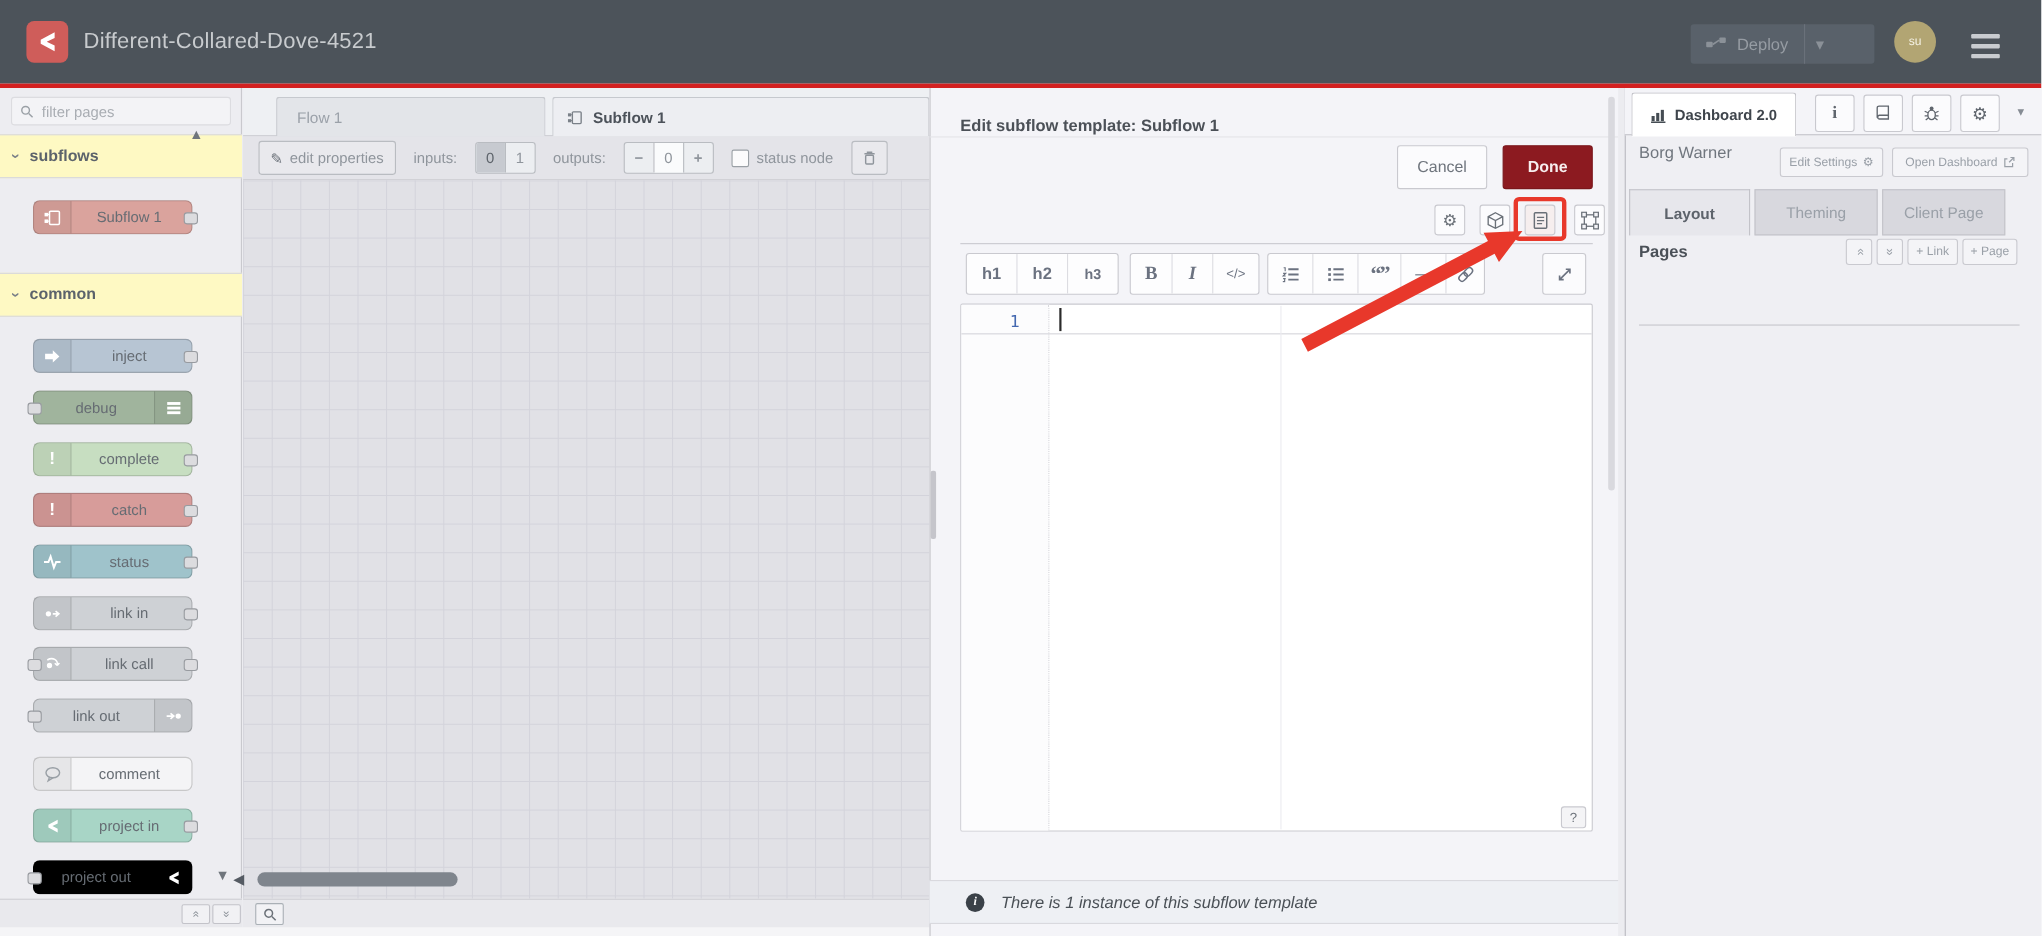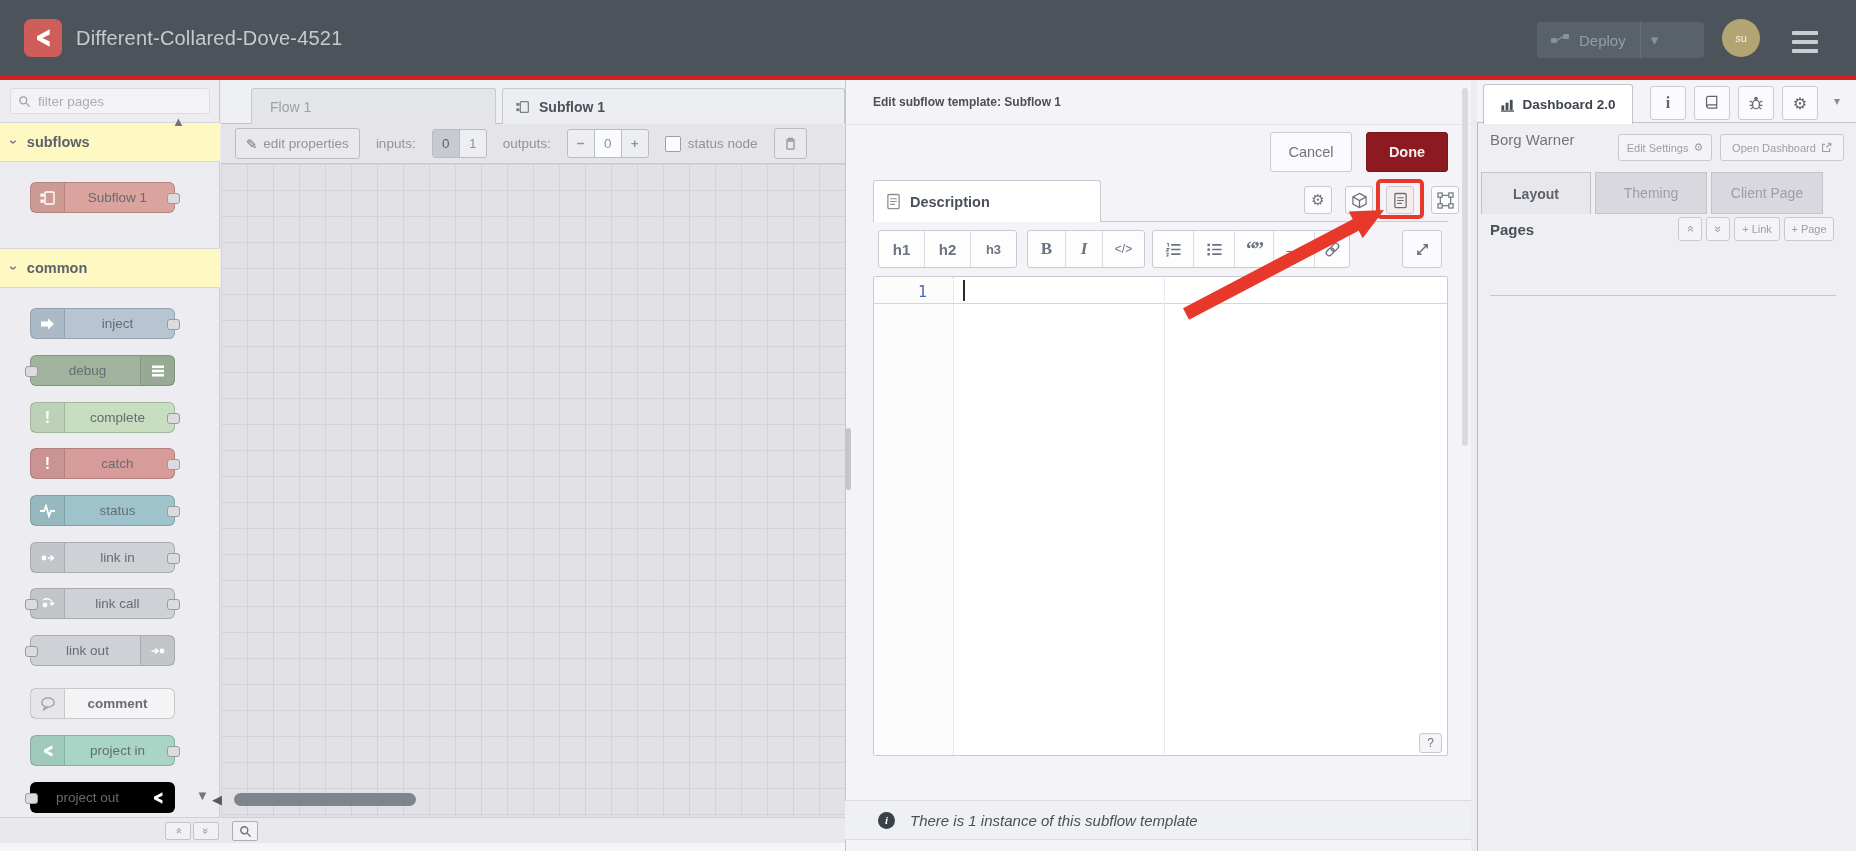--- a/index.html
+++ b/index.html
@@ -52,22 +52,22 @@
   .seg{display:flex;border:1px solid #b9bcc1;border-radius:3px;overflow:hidden;height:27px;}
   .seg span{width:26px;display:flex;align-items:center;justify-content:center;}
   #grid{left:221px;top:164px;width:624px;height:653px;background-color:#e1e1e6;
         background-image:linear-gradient(#d3d3db 1px,transparent 1px),
                          linear-gradient(90deg,#d3d3db 1px,transparent 1px);
         background-size:26px 26px;}
   #ws-footer{left:221px;top:817px;width:624px;height:26px;background:#e9e9ed;border-top:1px solid #cfcfd4;}
   #bottom-strip{left:0;top:843px;width:845px;height:8px;background:#f5f5f7;}
   
   #tray{left:845px;top:80px;width:626px;height:771px;background:#f4f4f8;border-left:1px solid #c3c3c9;}
-  #tray-title{left:873px;top:80px;height:44px;display:flex;align-items:center;
-              font-weight:bold;font-size:12px;color:#4b5057;}
+  #tray-title{left:873px;top:92px;height:44px;display:flex;align-items:center;
+              font-weight:bold;font-size:15px;color:#4b5057;}
   .btn{border:1px solid #c9c9cf;background:#fbfbfd;border-radius:3px;display:flex;
        align-items:center;justify-content:center;color:#6e747c;}
   #done-btn{background:#8c1a20;border:1px solid #7a161b;color:#f7eeee;font-weight:bold;}
   #desc-tab{left:873px;top:180px;width:228px;height:42px;background:#fff;border:1px solid #c9c9cf;
             border-bottom:none;border-radius:3px 3px 0 0;display:flex;align-items:center;
             padding-left:12px;gap:9px;font-weight:bold;font-size:14.5px;color:#4b5158;}
   .tray-ibtn{top:186px;width:28px;height:28px;}
   .md-group{top:230px;height:38px;display:flex;border:1px solid #c9c9cf;border-radius:3px;
             background:#fdfdfe;overflow:hidden;}
   .md-btn{height:100%;display:flex;align-items:center;justify-content:center;
@@ -237,21 +237,21 @@
     <span class="nicon r">
         <svg width="16" height="16" viewBox="0 0 16 16">
           <circle cx="12" cy="8" r="2.4" fill="#fff"></circle>
           <path d="M1.5 8 h6 M5 5.5 L8 8 L5 10.5" stroke="#fff" stroke-width="1.5" fill="none"></path>
         </svg>
       </span>
     <span class="nlabel r">link out</span>
     <span class="port pl"></span>
   </div>
 
-  <div class="abs node" style="top: 688px; background-color: rgb(244, 244, 246); font-weight: bold;">
+  <div class="abs node" style="top: 688px; background-color: rgb(244, 244, 246);">
     <span class="nicon l">
         <svg width="18" height="17" viewBox="0 0 18 17">
           <ellipse cx="9" cy="7.5" rx="6.2" ry="4.6" stroke="#9aa0a6" stroke-width="1.3" fill="none"></ellipse>
           <path d="M6 11.5 L4.8 14.8 L9.4 12" stroke="#9aa0a6" stroke-width="1.3" fill="none"></path>
         </svg>
       </span>
     <span class="nlabel l">comment</span>
   </div>
 
   <div class="abs node" style="top: 735px; background-color: rgb(168, 213, 198);">
@@ -347,29 +347,20 @@
 
   <div id="tray" class="abs"></div>
   <div class="abs" style="left:846px;top:428px;width:5px;height:62px;background:#c5c5cb;border-radius:2px;"></div>
   <div id="tray-title" class="abs">Edit subflow template: Subflow 1</div>
   <div class="abs" style="left:845px;top:124px;width:626px;height:1px;background:#e3e3e8;"></div>
 
   <div class="abs btn" style="left:1270px;top:132px;width:82px;height:40px;font-size:14.5px;">Cancel</div>
   <div class="abs btn" id="done-btn" style="left:1366px;top:132px;width:82px;height:40px;font-size:14.5px;">Done</div>
 
   <div class="abs" style="left:873px;top:221px;width:575px;height:1px;background:#c9c9cf;"></div>
-  <div id="desc-tab" class="abs">
-    <span>
-        <svg width="15" height="17" viewBox="0 0 16 18">
-          <rect x="2" y="1.5" width="12" height="15" rx="1" stroke="#8a9097" stroke-width="1.4" fill="none"></rect>
-          <path d="M4.5 6 h7 M4.5 9 h7 M4.5 12 h5" stroke="#8a9097" stroke-width="1.2"></path>
-        </svg>
-      </span>
-    <span>Description</span>
-  </div>
 
   <div class="abs btn tray-ibtn" style="left:1304px;">
     <span class="icg" style="font-family:'DejaVu Sans',sans-serif;font-size:15px;">⚙</span>
   </div>
   <div class="abs btn tray-ibtn" style="left:1345px;">
     <span>
         <svg width="17" height="17" viewBox="0 0 18 18">
           <path d="M9 1.5 L16 5.2 V12.8 L9 16.5 L2 12.8 V5.2 Z M2 5.2 L9 9 L16 5.2 M9 9 V16.5" stroke="#6a7078" stroke-width="1.3" fill="none"></path>
         </svg>
       </span>

